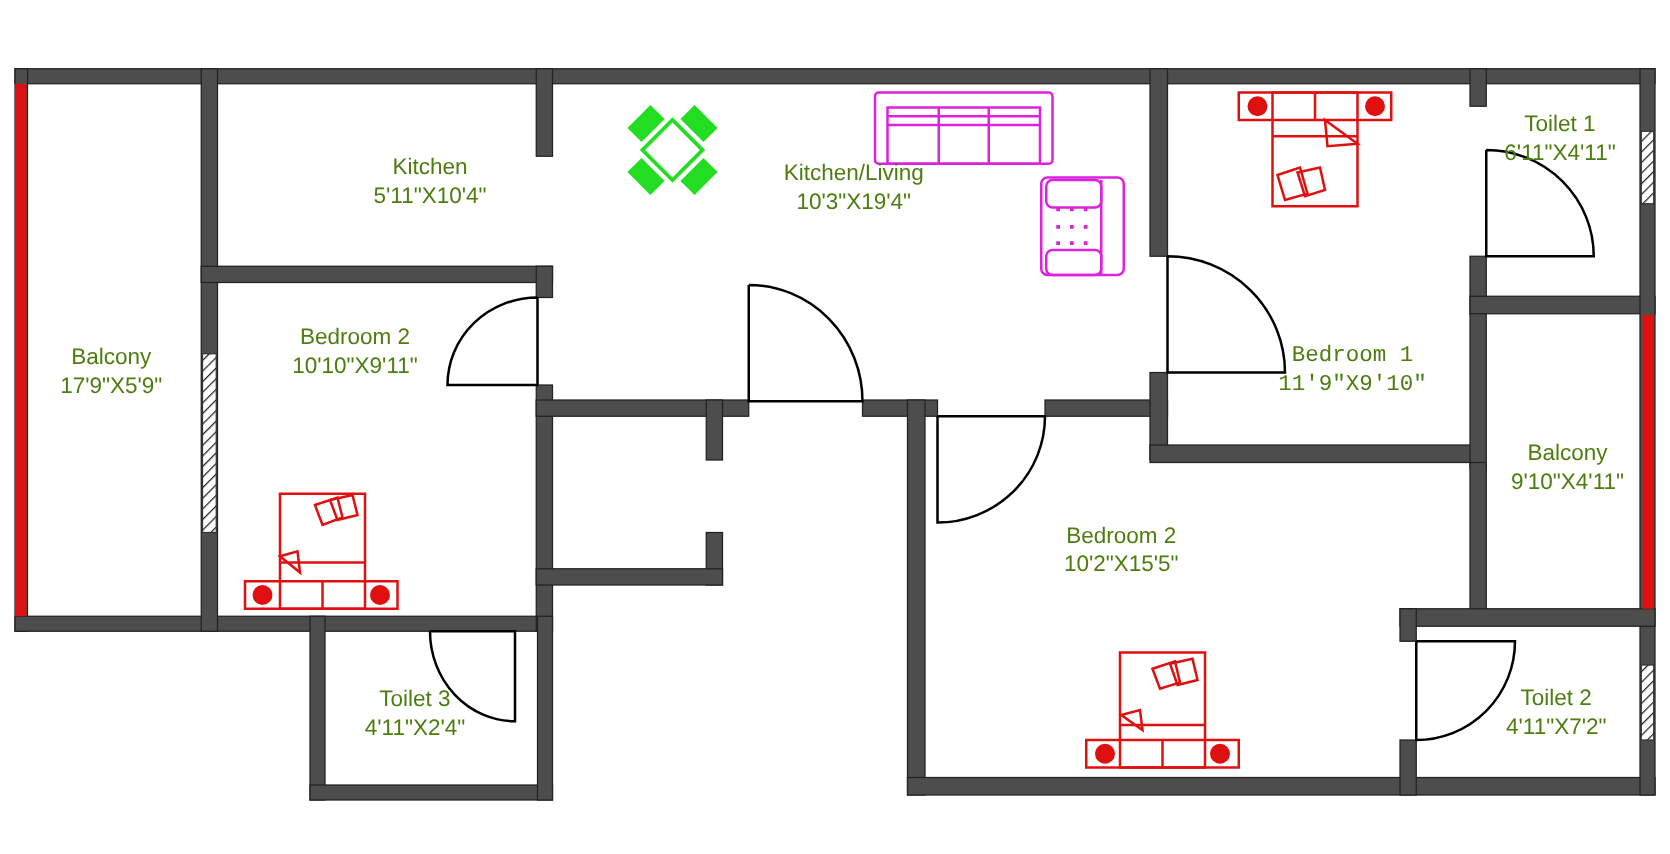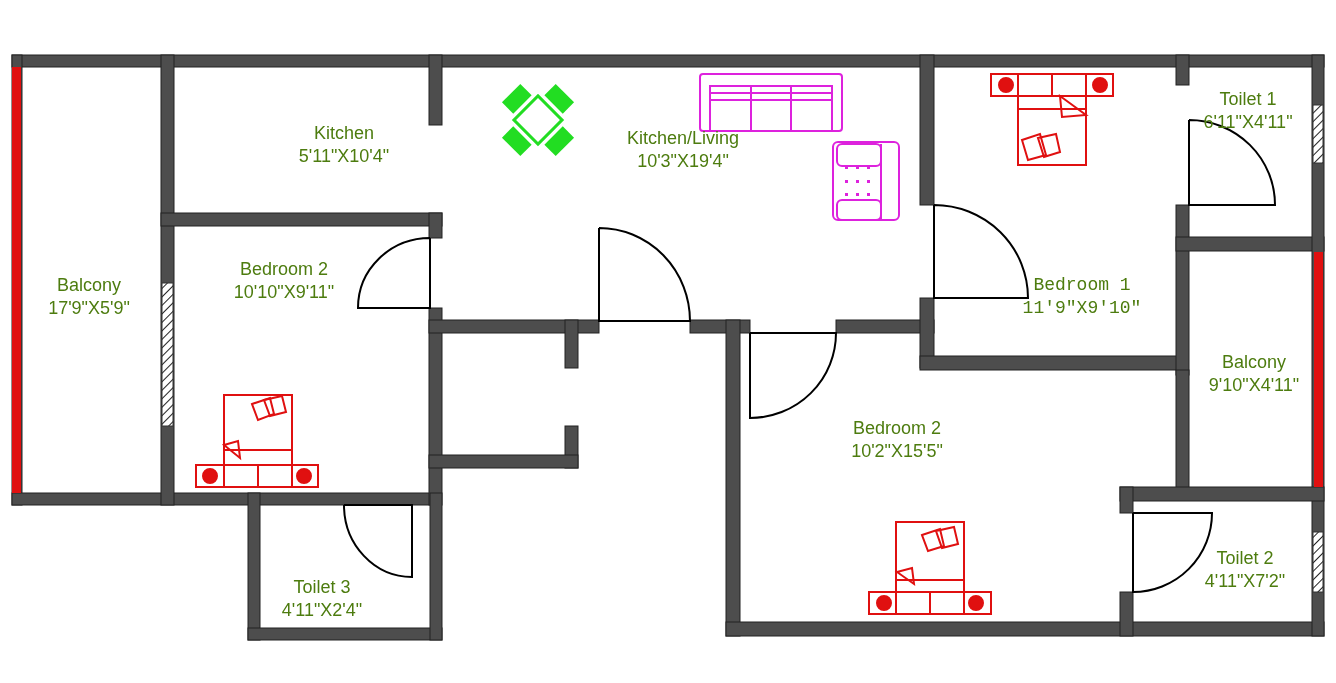--- a/index.html
+++ b/index.html
@@ -199,20 +199,20 @@
   <span>10'10"X9'11"</span>
 </div>
 <div class="label" style="left:1254px; top:351px;">
   <span>Balcony</span>
   <span>9'10"X4'11"</span>
 </div>
 <div class="label" style="left:897px; top:417px;text-align:center;">
   <span>Bedroom 2</span>
   <span>10'2"X15'5"</span>
 </div>
-<div class="label" style="left:322px; top:548px;margin-top:28px;">
+<div class="label" style="left:332px; top:548px;">
   <span>Toilet 3</span>
   <span>4'11"X2'4"</span>
 </div>
 <div class="label" style="left:1245px; top:547px;text-align:center;">
   <span>Toilet 2</span>
   <span>4'11"X7'2"</span>
 </div>
 
 </body></html>

